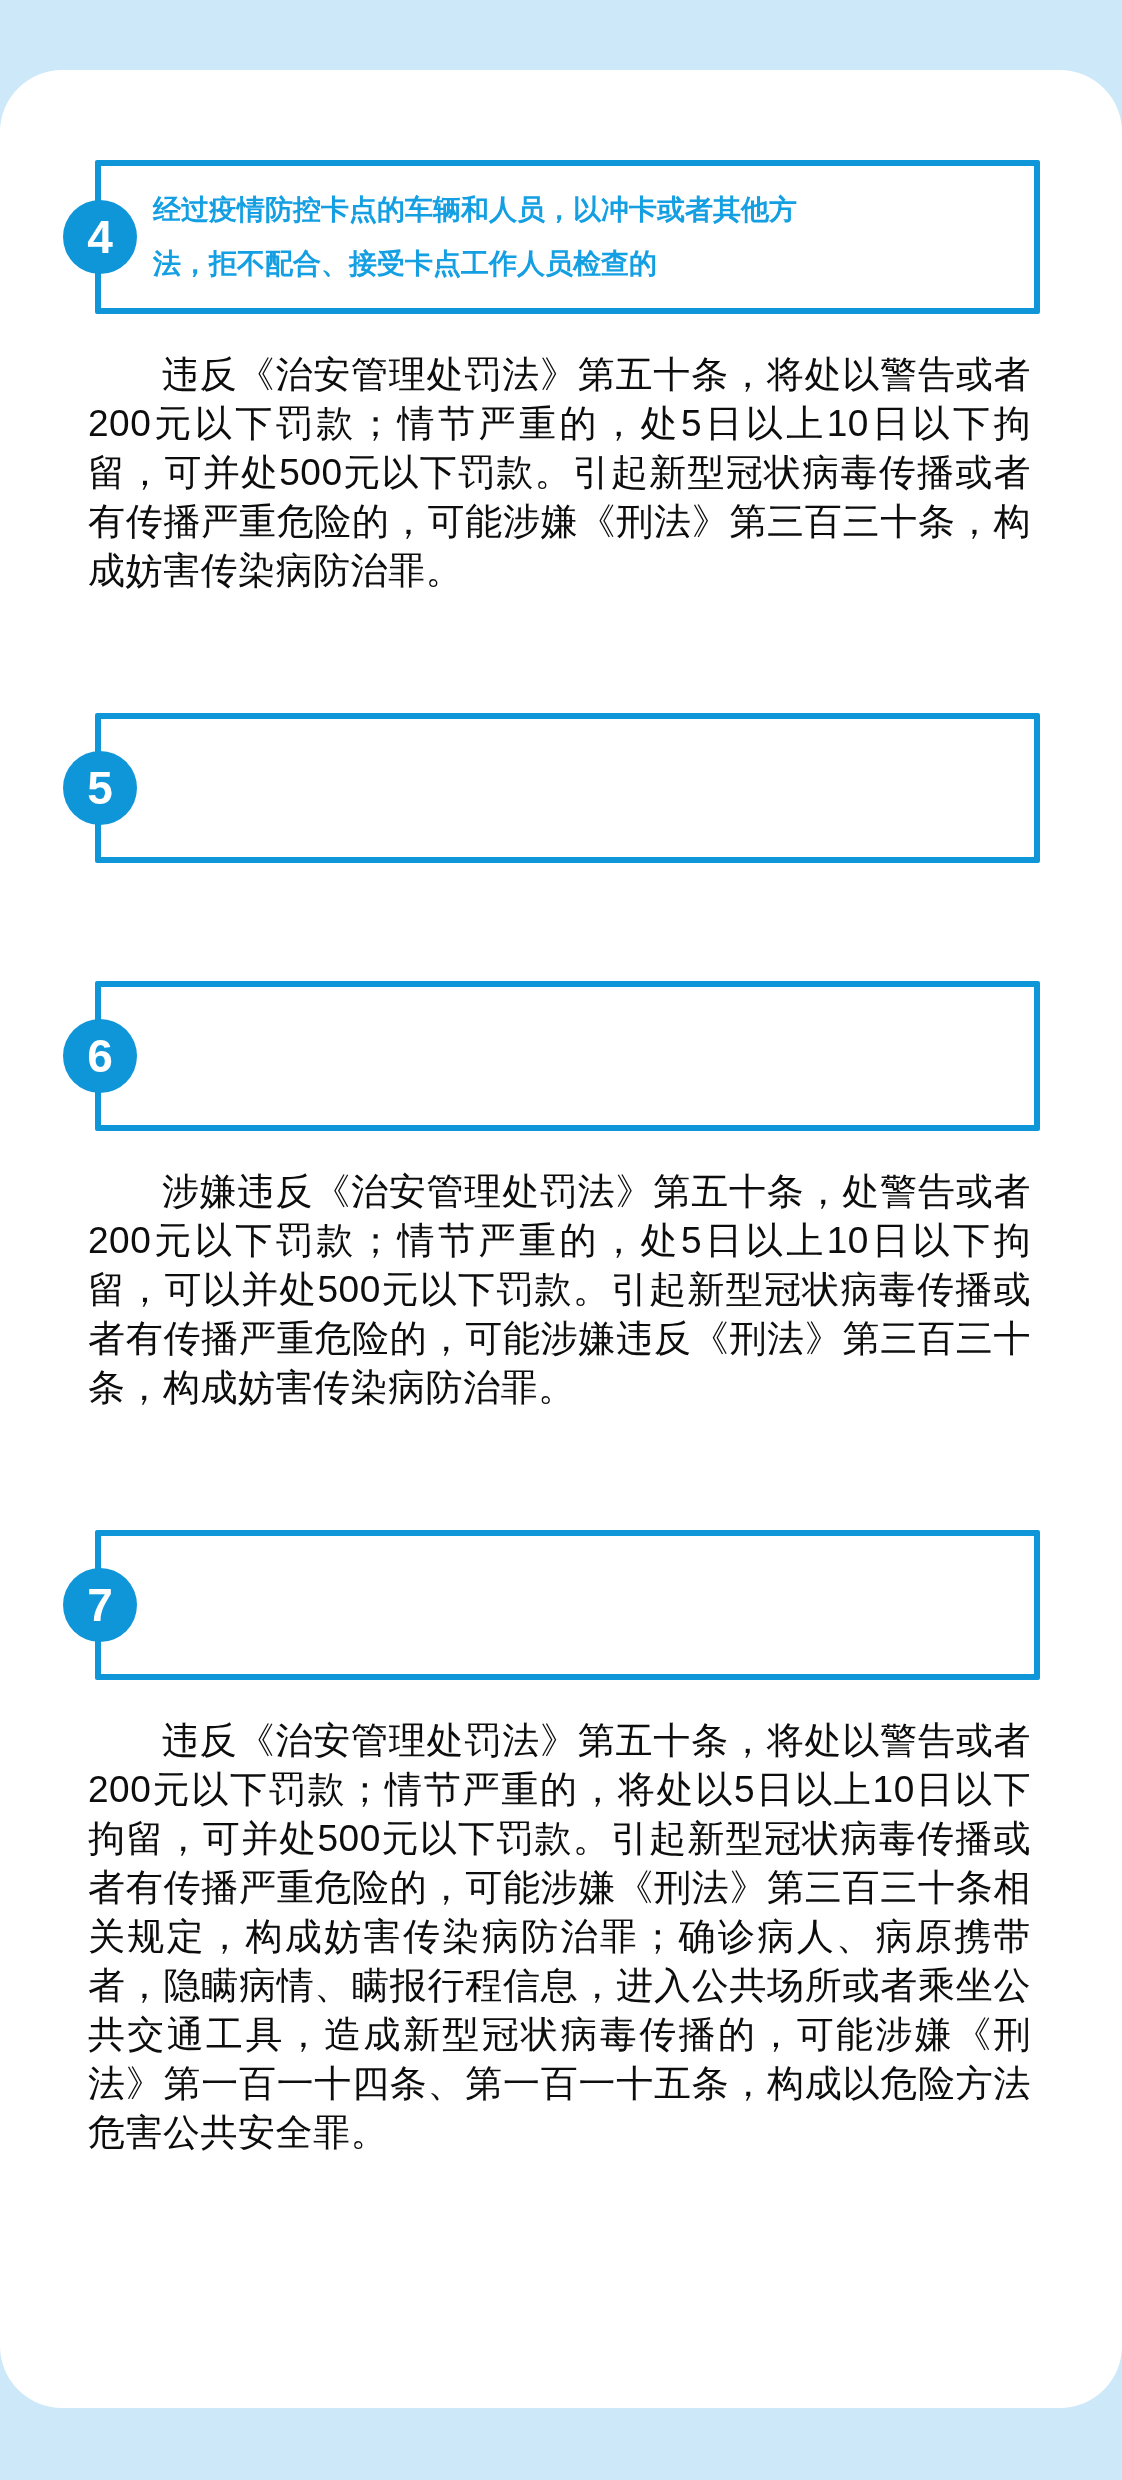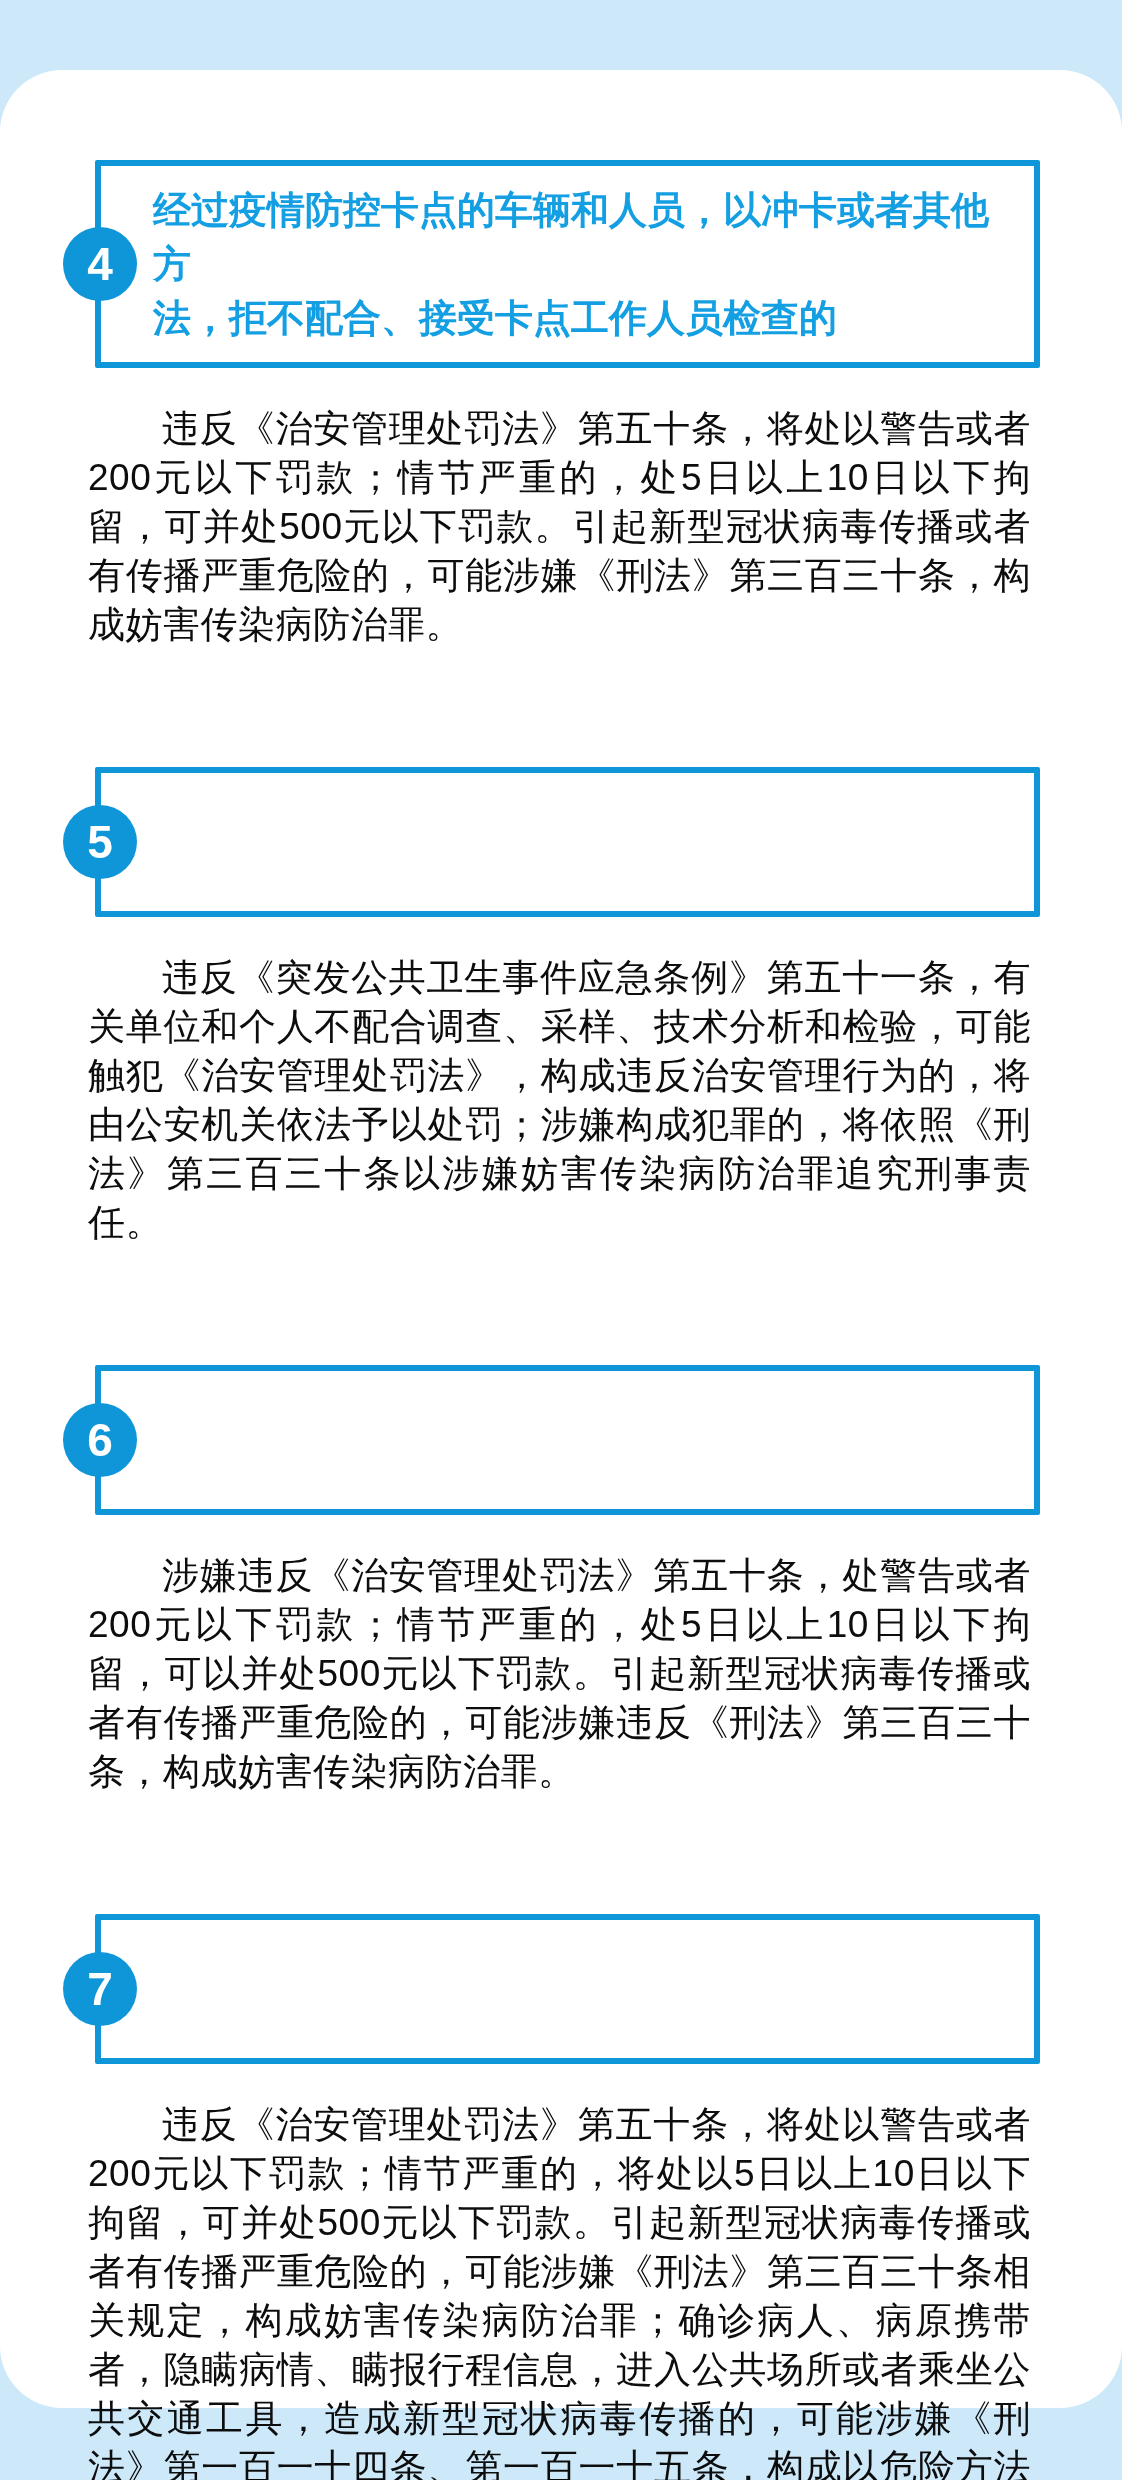--- a/index.html
+++ b/index.html
@@ -28,21 +28,21 @@
     min-height:150px;
     border:6px solid #0f96d9;
     border-radius:2px;
     padding:17px 18px 17px 52px;
     display:flex;
     align-items:center;
   }
   .item-title{
     margin:0;
     color:#149fe2;
-    font-size:38px;
+    font-size:28px;
     font-weight:bold;
     line-height:54px;
     letter-spacing:0px;
     white-space:pre-line;
   }
   .badge{
     position:absolute;
     left:-38px;
     top:50%;
     transform:translateY(-50%);
@@ -80,21 +80,20 @@
         <h2 class="item-title">经过疫情防控卡点的车辆和人员，以冲卡或者其他方
 法，拒不配合、接受卡点工作人员检查的</h2>
       </div>
       <p class="item-body">违反《治安管理处罚法》第五十条，将处以警告或者200元以下罚款；情节严重的，处5日以上10日以下拘留，可并处500元以下罚款。引起新型冠状病毒传播或者有传播严重危险的，可能涉嫌《刑法》第三百三十条，构成妨害传染病防治罪。</p>
     </div>
 
     <div class="section">
       <div class="item-header">
         <div class="badge">5</div>
       </div>
-      <p class="item-body">违反《突发公共卫生事件应急条例》第五十一条，有关单位和个人不配合调查、采样、技术分析和检验，可能触犯《治安管理处罚法》，构成违反治安管理行为的，将由公安机关依法予以处罚；涉嫌构成犯罪的，将依照《刑法》第三百三十条以涉嫌妨害传染病防治罪追究刑事责任。</p>
     </div>
 
     <div class="section">
       <div class="item-header">
         <div class="badge">6</div>
       </div>
       <p class="item-body">涉嫌违反《治安管理处罚法》第五十条，处警告或者200元以下罚款；情节严重的，处5日以上10日以下拘留，可以并处500元以下罚款。引起新型冠状病毒传播或者有传播严重危险的，可能涉嫌违反《刑法》第三百三十条，构成妨害传染病防治罪。</p>
     </div>
 
     <div class="section">

